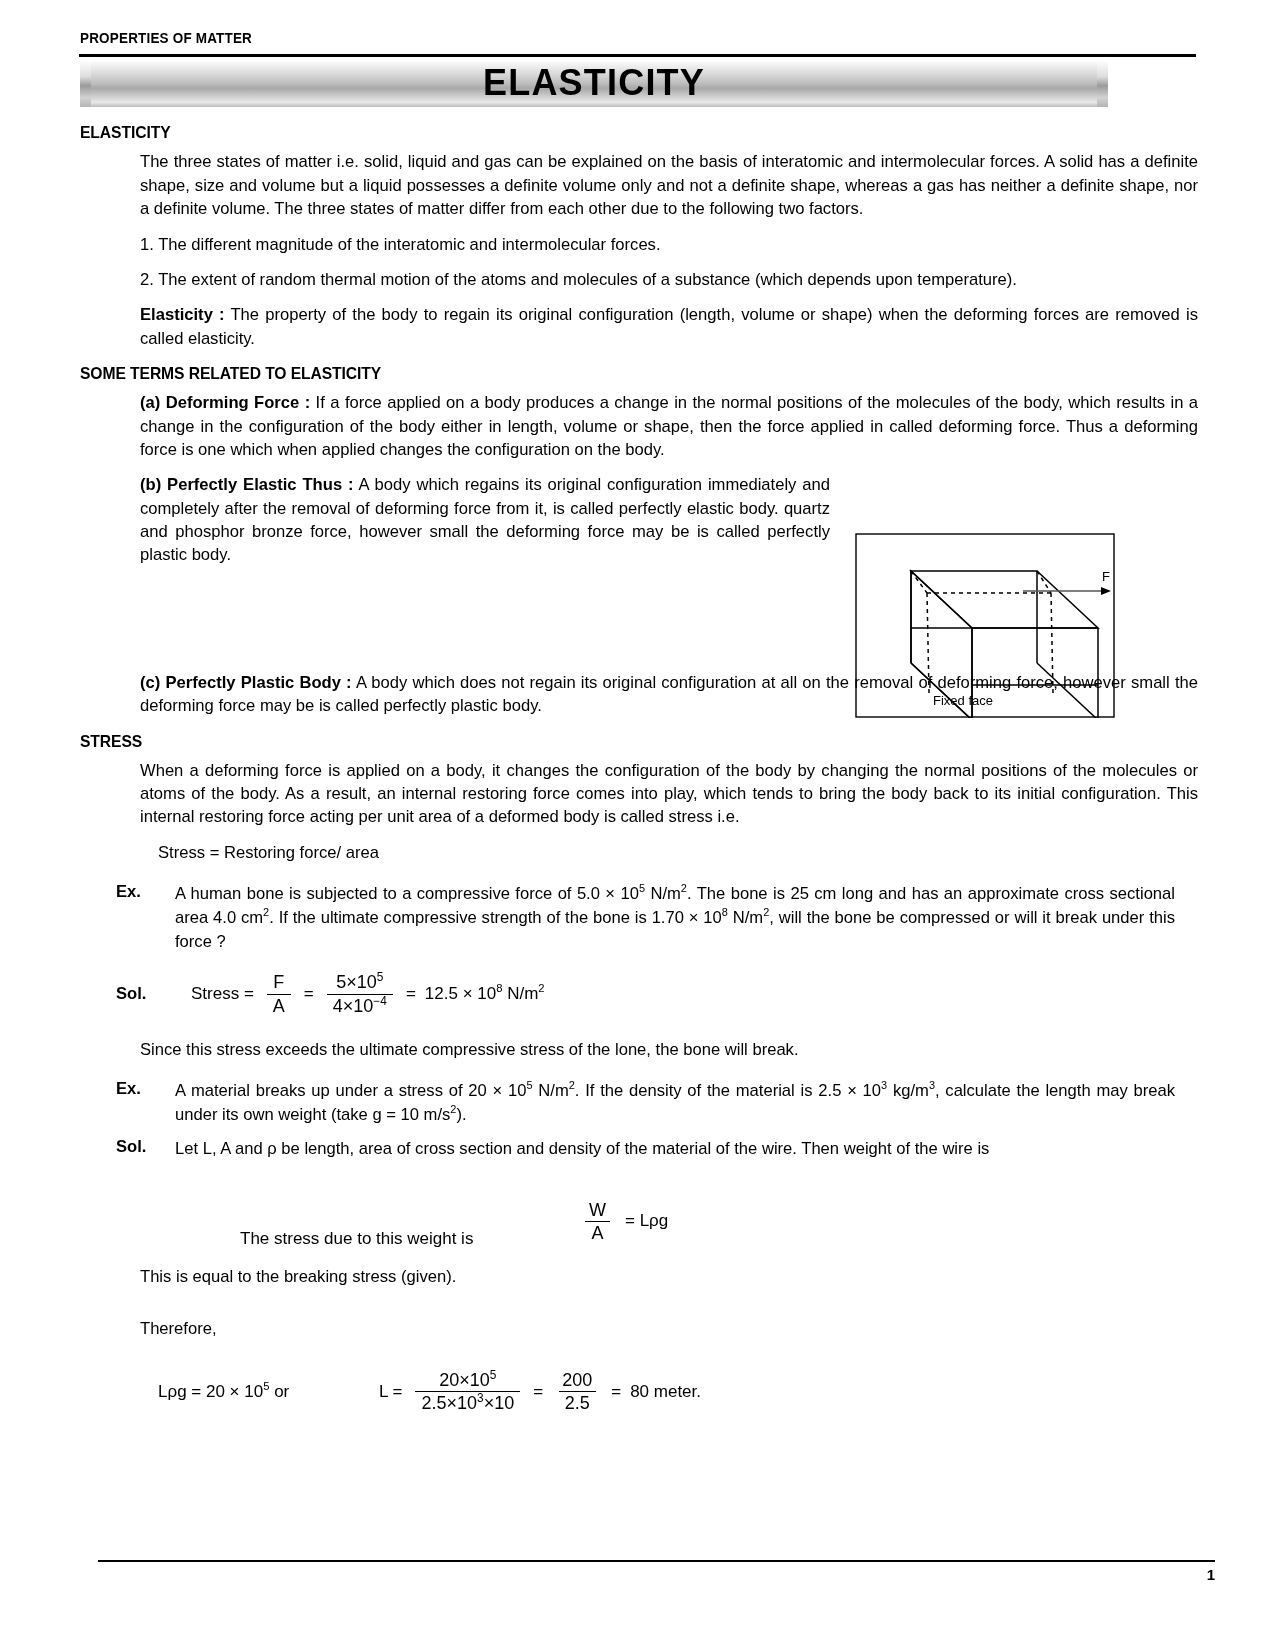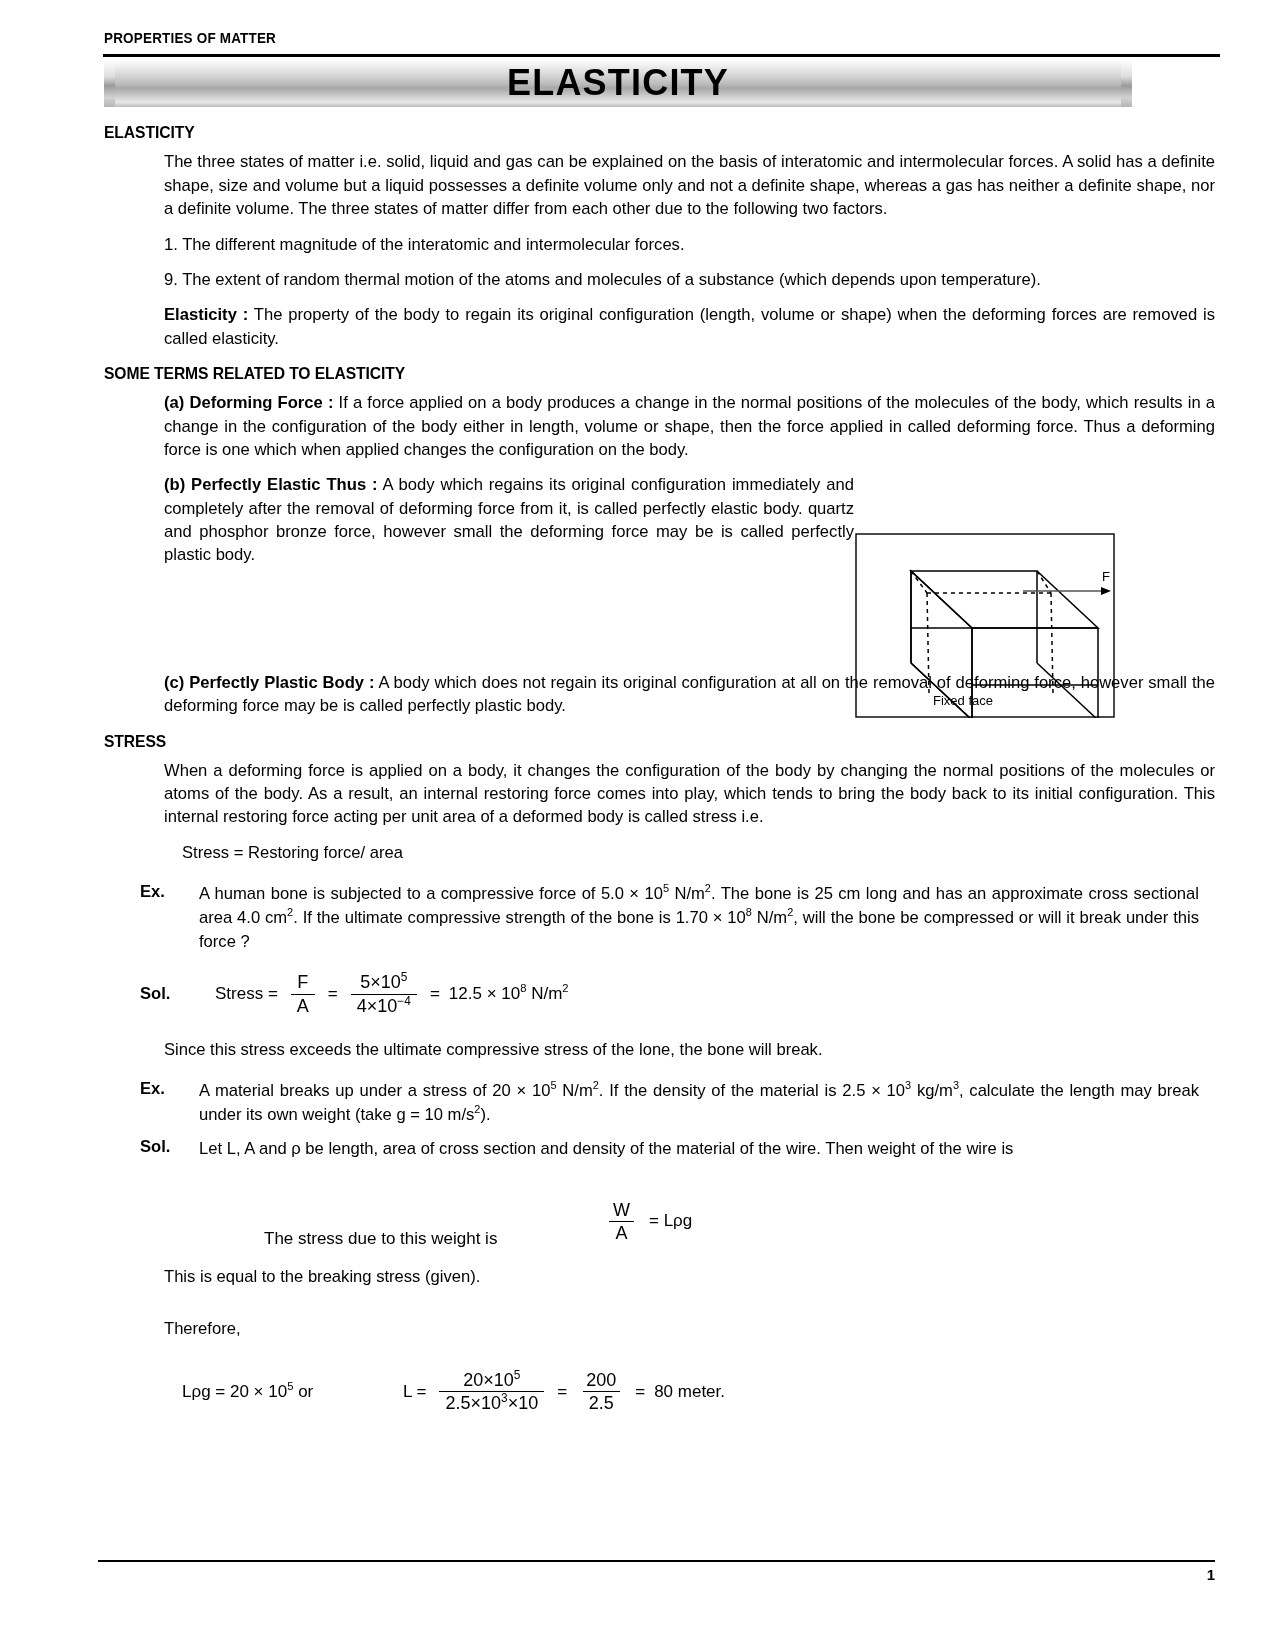--- a/index.html
+++ b/index.html
@@ -13,21 +13,21 @@
     font-family: "Liberation Sans", sans-serif;
     color: #000000;
     position: relative;
     overflow: hidden;
   }
   .page {
     position: relative;
     width: 1275px;
     height: 1650px;
     box-sizing: border-box;
-    padding: 30px 60px 0 104px;
+    padding: 30px 60px 0 80px;
   }
 
   
   .running-head {
     font-size: 14.5px;
     font-weight: bold;
     letter-spacing: 0.2px;
     line-height: 1.2;
     margin: 0 0 7px 0;
     transform: scaleX(0.93);
@@ -211,21 +211,21 @@
   <div class="banner">
     <div class="banner-title">ELASTICITY</div>
   </div>
 
   <h2 class="section">ELASTICITY</h2>
 
   <p class="body">The three states of matter i.e. solid, liquid and gas can be explained on the basis of  interatomic and intermolecular forces. A solid has a definite shape, size and volume but a liquid possesses a definite volume only and not a definite shape, whereas a gas has neither a definite shape, nor a definite volume. The three states of matter differ from each other due to the following two factors.</p>
 
   <p class="body nojust">1. The different magnitude of the interatomic and intermolecular forces.</p>
 
-  <p class="body">9. The extent of random thermal motion of the atoms and molecules of a substance (which depends upon temperature).</p>
+  <p class="body">2. The extent of random thermal motion of the atoms and molecules of a substance (which depends upon temperature).</p>
 
   <p class="body"><b class="lead">Elasticity :</b><span> The property of the body to regain its original configuration (length, volume or shape) when the deforming forces are removed is called elasticity.</span></p>
 
   <h2 class="section tight">SOME TERMS RELATED TO ELASTICITY</h2>
 
   <p class="body"><b class="lead">(a) Deforming Force :</b><span> If a force applied on a body produces a change in the normal positions of the molecules of the body, which results in a change in the configuration of the body either in length, volume or shape, then the force applied in called deforming force. Thus a deforming force is one which when applied changes the configuration on the body.</span></p>
 
   <p class="body narrow"><b class="lead">(b) Perfectly Elastic Thus :</b><span> A body which regains its original configuration immediately and completely after the removal of deforming force from it, is called perfectly elastic body. quartz and phosphor bronze force, however small the deforming force may be is called perfectly plastic body.</span></p>
 
   <div style="height:92px"></div>

